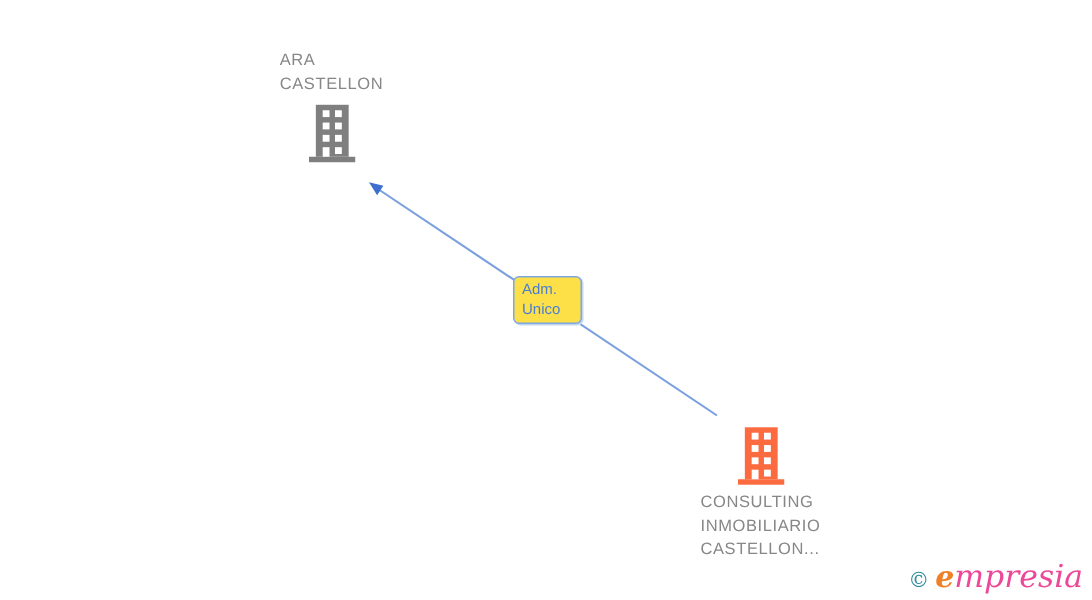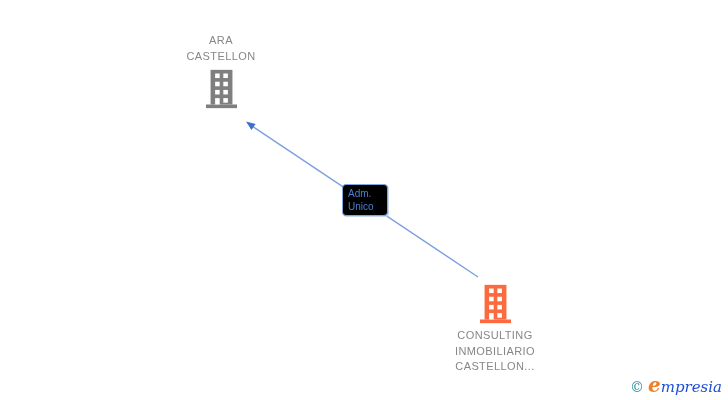--- a/index.html
+++ b/index.html
@@ -24,33 +24,33 @@
     display: flex;
     flex-direction: column;
     align-items: center;
     cursor: pointer;
   }
   .node-label {
     color: #878787;
     font-size: 11px;
     line-height: 15.5px;
     letter-spacing: 0.4px;
-    text-align: center;
+    text-align: left;
     white-space: nowrap;
   }
   .node-ara { left: 141px; top: 33px; }
   .node-ara .building-svg { margin-top: 5px; }
-  .node-consulting { left: 415px; top: 284px; }
+  .node-consulting { left: 427px; top: 284px; }
   .node-consulting .node-label { margin-top: 4px; }
   .building-svg { display: block; }
   .edge-label-box {
     position: absolute;
     left: 342px; top: 184px;
     width: 46px; height: 32px;
-    background: #000000;
+    background: #fde047;
     border: 1px solid #7da7e0;
     border-radius: 4px;
     box-shadow: 1px 1px 0 #c3d6f2;
     color: #4a7fd0;
     font-size: 10px;
     line-height: 13px;
     padding: 2px 0 0 5px;
   }
   .watermark {
     position: absolute;
@@ -67,22 +67,22 @@
     font-style: normal;
     margin-right: 4px;
   }
   .wm-e {
     color: #f08028;
     font-size: 20px;
     font-weight: bold;
     line-height: 1;
   }
   .wm-rest {
-    color: #1d4ed8;
-    font-size: 15px;
+    color: #ec4899;
+    font-size: 21px;
     line-height: 1;
   }
 </style>
 </head>
 <body>
 
 <div class="canvas">
 
   <svg class="edge-svg" width="728" height="400" viewBox="0 0 728 400">
     <line x1="478" y1="277" x2="252" y2="126" stroke-width="1.4" stroke="#7a9fde"></line>

